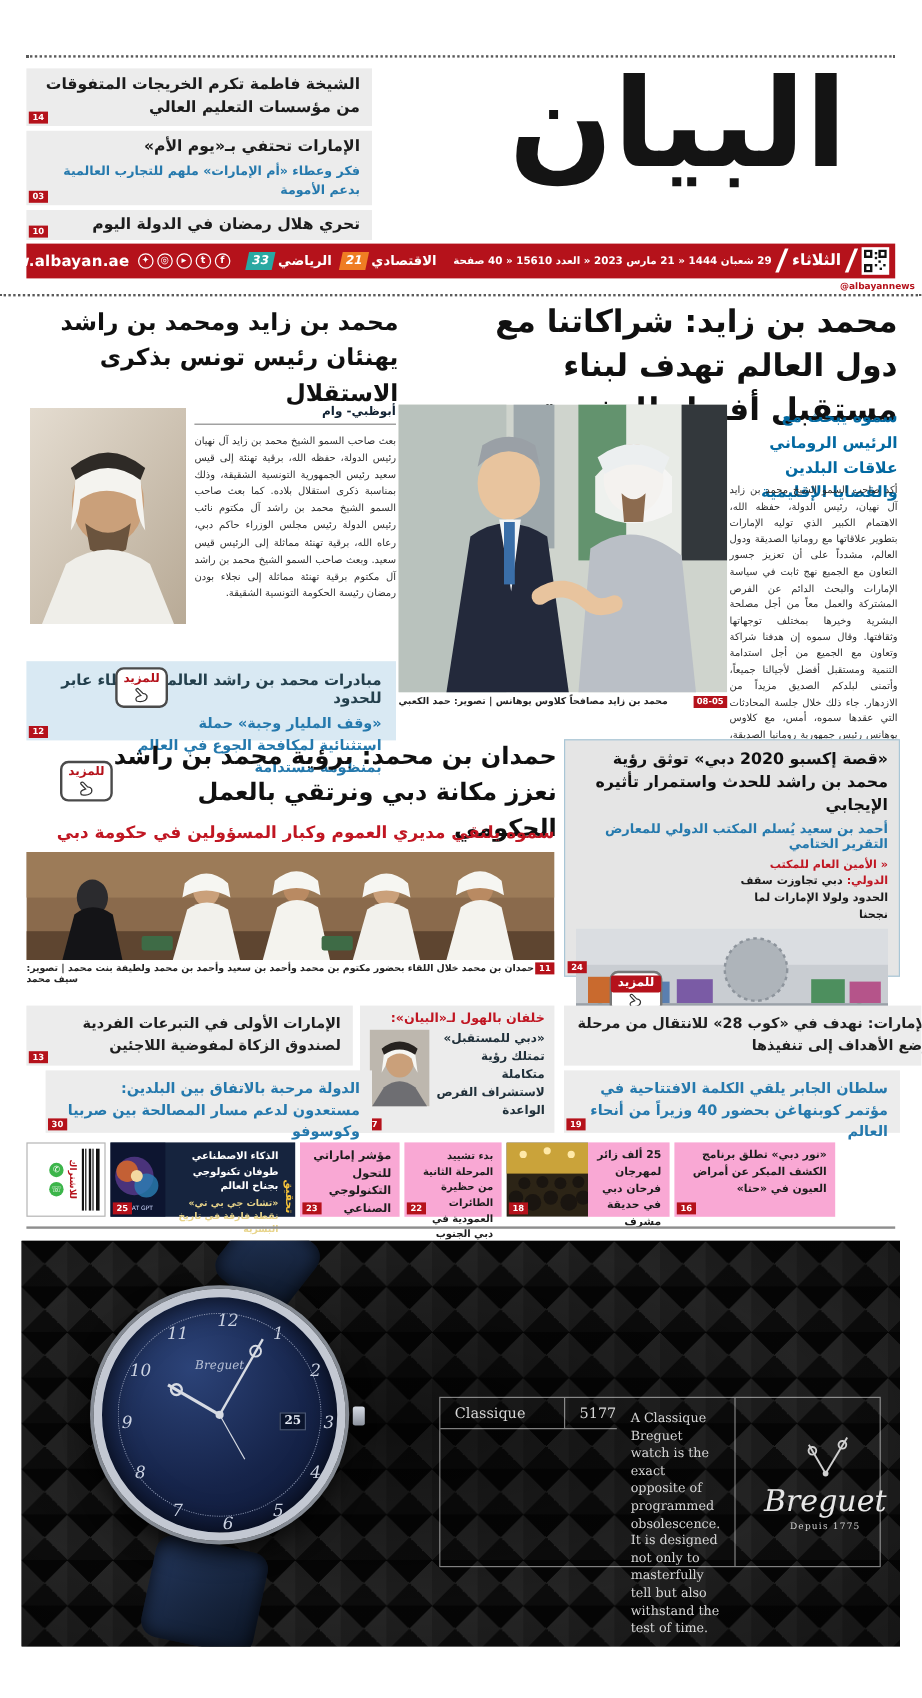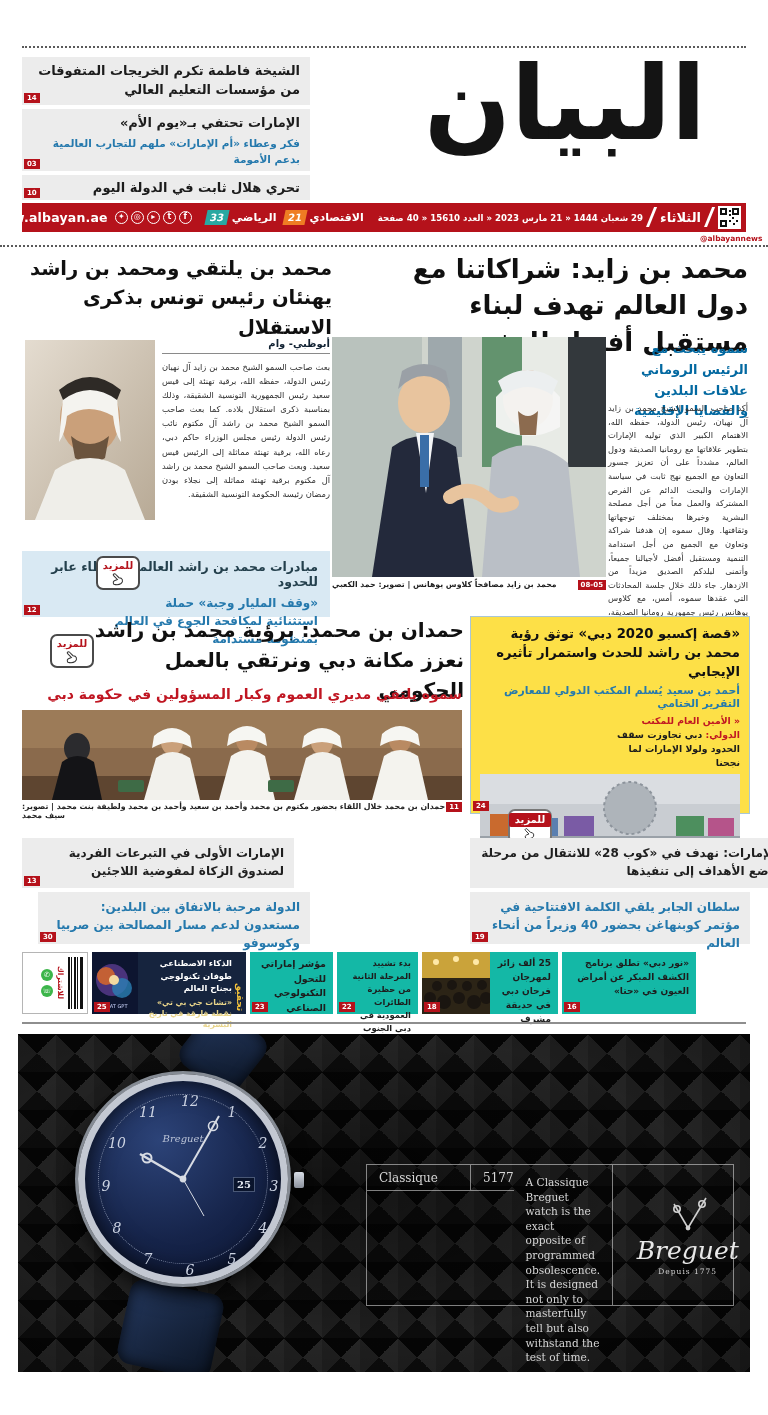--- a/index.html
+++ b/index.html
@@ -53,27 +53,27 @@
 
   
   .bluebox { background:#d9e9f3; text-align:right; padding:8px 12px; }
   .bluebox .t { font-size:12.5px; font-weight:700; color:#24404d; }
   .bluebox .s { font-size:12px; font-weight:700; color:#2579ad; margin-top:5px; line-height:1.5; padding-left:78px; }
   .redsub { color:#c01622; font-size:14px; font-weight:700; text-align:right; }
   .graybox { background:#ececec; padding:6px 10px; text-align:right; position:absolute; }
   .graybox .dark { font-size:12px; font-weight:700; color:#1f1f1f; line-height:1.5; }
   .graybox .blue { font-size:12px; font-weight:700; color:#2579ad; line-height:1.5; }
 
-  .expobox { border:1px solid #a9c6d6; background:#fde047; padding:7px 9px; text-align:right; }
+  .expobox { border:1px solid #a9c6d6; background:#e5e5e5; padding:7px 9px; text-align:right; }
   .expobox .h { font-size:13.2px; font-weight:700; color:#111; line-height:1.45; }
   .expobox .s { font-size:10.8px; font-weight:700; color:#2579ad; margin-top:3px; }
   .expobox .bullets { display:flex; gap:8px; margin-top:4px; }
   .expobox .bullets > div { width:50%; font-size:9.3px; font-weight:700; color:#1b1b1b; line-height:1.5; }
   .expobox .redlead { color:#c01622; }
-  .strip-item { background:#14b8a6; padding:5px 7px; text-align:right; font-size:9px; font-weight:700; color:#1d1d1d; line-height:1.55; }
+  .strip-item { background:#f9a8d4; padding:5px 7px; text-align:right; font-size:9px; font-weight:700; color:#1d1d1d; line-height:1.55; }
   .strip-ai { background:#16243e; color:#fff; display:flex; }
   .strip-ai .txt1 { font-size:8.4px; font-weight:700; line-height:1.5; }
   .strip-ai .txt2 { font-size:7.8px; font-weight:700; color:#e8d48a; line-height:1.45; margin-top:2px; }
   .vtag { writing-mode:vertical-rl; color:#f5c33b; font-size:9px; font-weight:700; padding:3px 1px; }
   .subscribe { background:#fff; border:1px solid #b5b5b5; display:flex; align-items:center; gap:3px; padding:3px; }
   .subscribe .lbl { writing-mode:vertical-rl; font-size:7.5px; font-weight:700; color:#b5121b; }
   .gicon { width:12px; height:12px; border-radius:50%; background:#3cb54a; color:#fff; font-size:7px; line-height:12px; text-align:center; }
 
   
   .ad { background-color:#141414;
@@ -120,21 +120,21 @@
     <div class="teaser" style="top:0; height:48px;">
       <div class="t">الشيخة فاطمة تكرم الخريجات المتفوقات من مؤسسات التعليم العالي</div>
       <span class="pg">14</span>
     </div>
     <div class="teaser" style="top:52px; height:62px;">
       <div class="t">الإمارات تحتفي بـ«يوم الأم»</div>
       <div class="s">فكر وعطاء «أم الإمارات» ملهم للتجارب العالمية بدعم الأمومة</div>
       <span class="pg">03</span>
     </div>
     <div class="teaser" style="top:118px; height:25px; padding-top:4px;">
-      <div class="t">تحري هلال ثابت في الدولة اليوم</div>
+      <div class="t">تحري هلال رمضان في الدولة اليوم</div>
       <span class="pg">10</span>
     </div>
   </div>
 
   <div class="abs infobar" style="left:22px; top:203px; width:724px; height:29px;">
     <div class="qrbox">
       <svg viewBox="0 0 19 19" width="19" height="19">
           <rect x="0" y="0" width="7" height="7" fill="#111"></rect>
           <rect x="2" y="2" width="3" height="3" fill="#fff"></rect>
           <rect x="12" y="0" width="7" height="7" fill="#111"></rect>
@@ -210,21 +210,21 @@
       <path d="M186 74 q10 10 20 0 l-2 24 -16 0z" fill="#8c6b4f"></path>
       <path d="M150 240 L160 120 q36-26 76 6 l12 114z" fill="#babfc6"></path>
       <path d="M118 160 q20-14 40 4 q8 8 22 2" stroke="#e8c49e" stroke-width="14" fill="none" stroke-linecap="round"></path>
     </svg>
   </div>
   <div class="abs caprow" style="left:332px; top:580px; width:274px;">
     <span class="capbadge">08-05</span>
     <span class="cap">محمد بن زايد مصافحاً كلاوس يوهانس | تصوير: حمد الكعبي</span>
   </div>
 
-  <div class="abs h2" style="left:22px; top:254px; width:310px;">محمد بن يلتقي ومحمد بن راشد يهنئان رئيس تونس بذكرى الاستقلال</div>
+  <div class="abs h2" style="left:22px; top:254px; width:310px;">محمد بن زايد ومحمد بن راشد يهنئان رئيس تونس بذكرى الاستقلال</div>
   <div class="abs" style="left:25px; top:340px; width:130px; height:180px;">
     <svg width="130" height="180" viewBox="0 0 130 180">
       <rect width="130" height="180" fill="#d8cfc2"></rect>
       <rect width="130" height="180" fill="url(#g1)"></rect>
       <defs>
           <linearGradient id="g1" x1="0" y1="0" x2="1" y2="1">
             <stop offset="0" stop-color="#e4dcd0"></stop>
             <stop offset="1" stop-color="#b8aa96"></stop>
           </linearGradient>
         </defs>
@@ -330,20 +330,34 @@
   </div>
 
   <div class="graybox" style="left:470px; top:838px; width:316px; height:50px;">
     <div class="dark">الإمارات: نهدف في «كوب 28» للانتقال من مرحلة وضع الأهداف إلى تنفيذها</div>
   </div>
   <div class="graybox" style="left:470px; top:892px; width:280px; height:52px;">
     <div class="blue">سلطان الجابر يلقي الكلمة الافتتاحية في مؤتمر كوبنهاغن بحضور 40 وزيراً من أنحاء العالم</div>
     <span class="pg">19</span>
   </div>
 
+  <div class="graybox" style="left:300px; top:838px; width:162px; height:106px; padding:5px 8px;">
+    <div style="color:#c01622; font-size:10.5px; font-weight:700;">خلفان بالهول لـ«البيان»:</div>
+    <div style="display:flex; gap:5px; margin-top:3px;">
+      <div style="flex:1; font-size:10px; font-weight:700; color:#20303a; line-height:1.5;">«دبي للمستقبل» تمتلك رؤية متكاملة لاستشراف الفرص الواعدة</div>
+      <svg width="50" height="64" viewBox="0 0 50 64">
+        <rect width="50" height="64" fill="#bdb7ae"></rect>
+        <ellipse cx="25" cy="26" rx="12" ry="14" fill="#caa07a"></ellipse>
+        <path d="M12 20 q13-14 26 0 l2 16 q-4-6-5-12 q-10-8-20 0 q-1 6-5 12z" fill="#f6f6f2"></path>
+        <path d="M10 16 q15-12 30 0 l-2 5 q-13-9-26 0z" fill="#26221f"></path>
+        <path d="M2 64 L12 48 q13-10 26 0 l10 16z" fill="#6e6e72"></path>
+      </svg>
+    </div>
+    <span class="pg">17</span>
+  </div>
 
   <div class="graybox" style="left:22px; top:838px; width:272px; height:50px;">
     <div class="dark">الإمارات الأولى في التبرعات الفردية لصندوق الزكاة لمفوضية اللاجئين</div>
     <span class="pg">13</span>
   </div>
   <div class="graybox" style="left:38px; top:892px; width:272px; height:52px;">
     <div class="blue">الدولة مرحبة بالاتفاق بين البلدين: مستعدون لدعم مسار المصالحة بين صربيا وكوسوفو</div>
     <span class="pg">30</span>
   </div>
 

